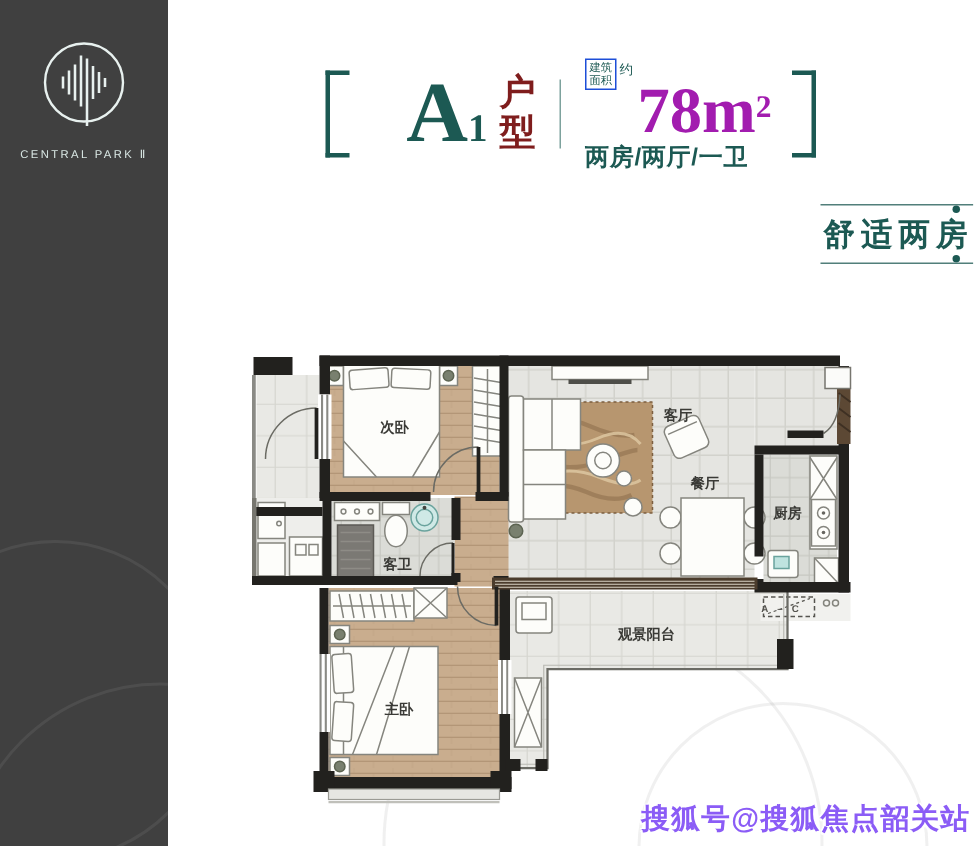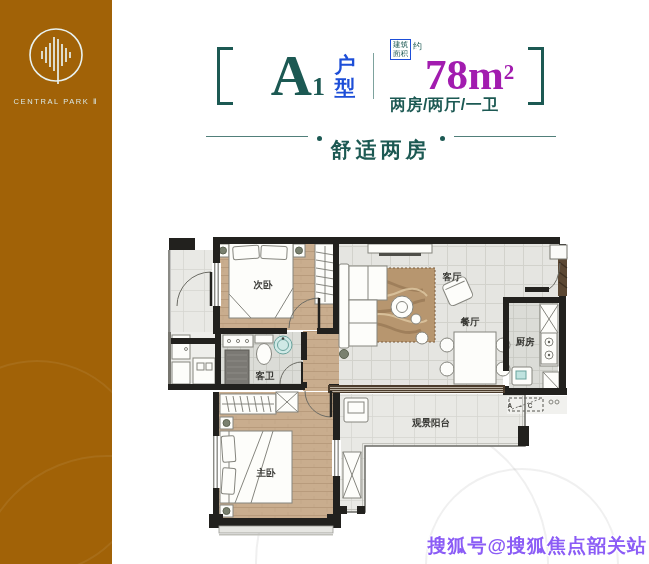--- a/index.html
+++ b/index.html
@@ -1,49 +1,49 @@
 <!DOCTYPE html>
 <html><head>
 <meta charset="utf-8">
 <style>
   html,body{margin:0;padding:0;background:#fff;}
   .stage{position:relative;width:649px;height:564px;background:#ffffff;overflow:hidden;
          font-family:"Liberation Sans",sans-serif;}
   
-  .teal-band{position:absolute;left:0;top:0;width:112px;height:564px;background:#a16207;overflow:hidden;}
+  .teal-band{position:absolute;left:0;top:0;width:112px;height:564px;background:#404040;overflow:hidden;}
   .band-decor{position:absolute;border:2px solid rgba(255,255,255,0.07);border-radius:50%;}
   .bd1{left:-70px;top:360px;width:210px;height:210px;}
   .bd2{left:-25px;top:455px;width:260px;height:260px;}
   .card-decor{position:absolute;border:2px solid rgba(110,110,110,0.10);border-radius:50%;}
   .cd1{left:255px;top:415px;width:290px;height:290px;}
   .cd2{left:425px;top:468px;width:190px;height:190px;}
   
   .logo{position:absolute;left:0;top:26px;width:112px;text-align:center;color:#eef5f3;}
   .logo-en{font-size:7.5px;letter-spacing:1.6px;color:#d9e7e4;margin-top:5px;white-space:nowrap;}
   .logo-cn{font-size:14px;font-weight:bold;letter-spacing:1.5px;margin-top:3px;color:#f2f7f5;}
   
   .header{position:absolute;left:112px;top:0;width:537px;}
   .unit-row{display:flex;justify-content:center;align-items:center;margin-top:36px;}
   .bk{width:13px;height:52px;}
   .bk-l{border-left:3px solid #1c5953;border-top:3px solid #1c5953;border-bottom:3px solid #1c5953;margin-right:14px;}
   .bk-r{border-right:3px solid #1c5953;border-top:3px solid #1c5953;border-bottom:3px solid #1c5953;margin-left:14px;}
   .a1{font-family:"Liberation Serif",serif;font-size:57px;font-weight:bold;color:#1c5953;line-height:0.92;margin-left:24px;}
   .a1-sub{font-size:26px;}
-  .unit-type{width:24px;font-size:21px;font-weight:bold;color:#1d4ed8;line-height:1.12;
+  .unit-type{width:24px;font-size:24px;font-weight:bold;color:#7f1d1d;line-height:1.12;
              word-break:break-all;text-align:center;margin-left:8px;}
   .vdiv{width:1px;height:46px;background:#7da29d;margin:0 16px;}
   .area-col{display:flex;flex-direction:column;}
   .area-top{display:flex;align-items:flex-start;}
   .area-note{width:17px;font-size:7.5px;line-height:1.15;padding:1px 1px;border:1px solid #1d4ed8;
              color:#1c5953;text-align:center;word-break:break-all;margin-top:3px;}
   .area-approx{font-size:9px;color:#1c5953;margin:4px 3px 0 2px;}
   .area-val{font-family:"Liberation Serif",serif;font-size:43px;font-weight:bold;color:#a21caf;line-height:0.82;margin-top:21px;}
   .area-sup{font-size:21px;vertical-align:10px;}
   .spec-line{font-size:16px;font-weight:bold;color:#1c5953;letter-spacing:0.5px;margin-top:3px;}
-  .tagline-row{display:flex;align-items:flex-start;justify-content:center;margin-top:20px;}
+  .tagline-row{display:flex;align-items:flex-end;justify-content:center;margin-top:20px;flex-direction:column;}
   .tl-line{width:102px;height:1px;background:#517f7a;}
   .tl-dot{width:5px;height:5px;border-radius:50%;background:#1c5953;margin:0 9px;}
   .tagline{font-size:21px;font-weight:bold;color:#1c5953;letter-spacing:4px;}
   
   .plan{position:absolute;left:163px;top:228px;width:440px;height:310px;text-align:center;}
   .plan svg .lbl{font:bold 9.5px "Liberation Sans",sans-serif;fill:#3a3a36;text-anchor:middle;}
   .plan svg .lbl-s{font:bold 6.5px "Liberation Sans",sans-serif;fill:#55544f;text-anchor:middle;letter-spacing:6px;}
   .fur{fill:#fdfdfa;stroke:#85857e;stroke-width:1;}
   .ln{stroke:#85857e;stroke-width:1;fill:none;}
   .arc{stroke:#6b6b64;stroke-width:1;fill:none;}

